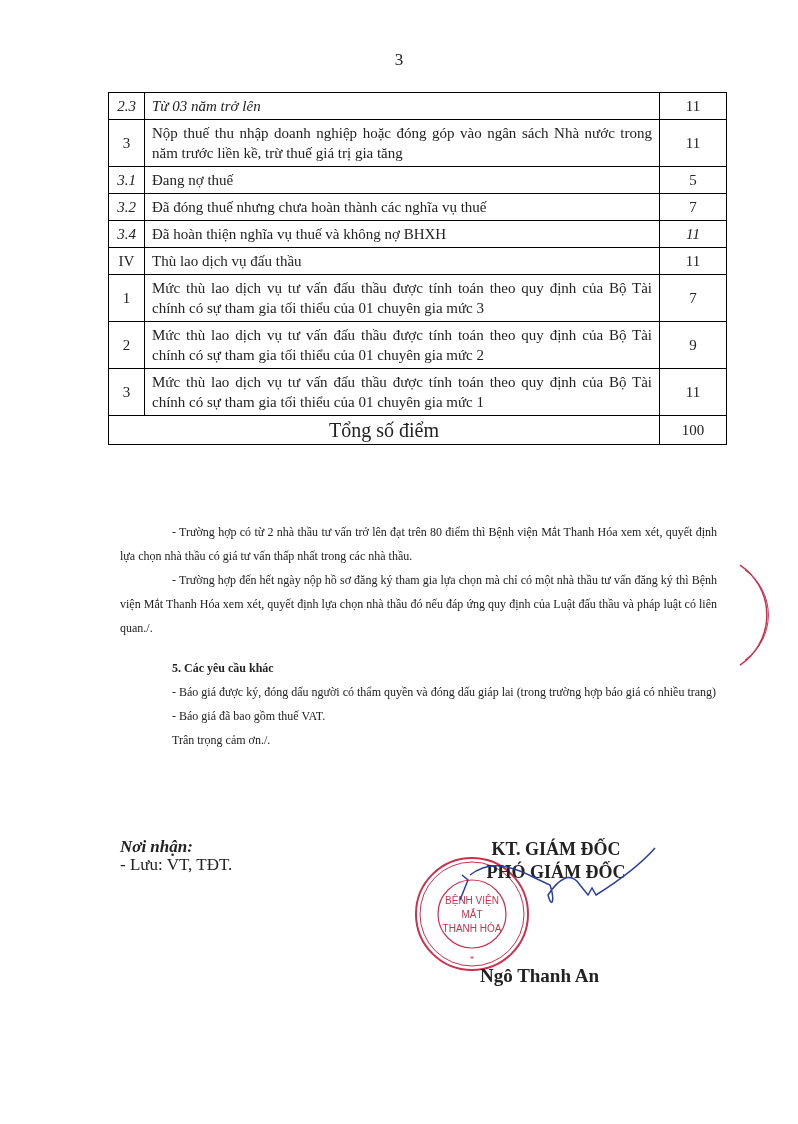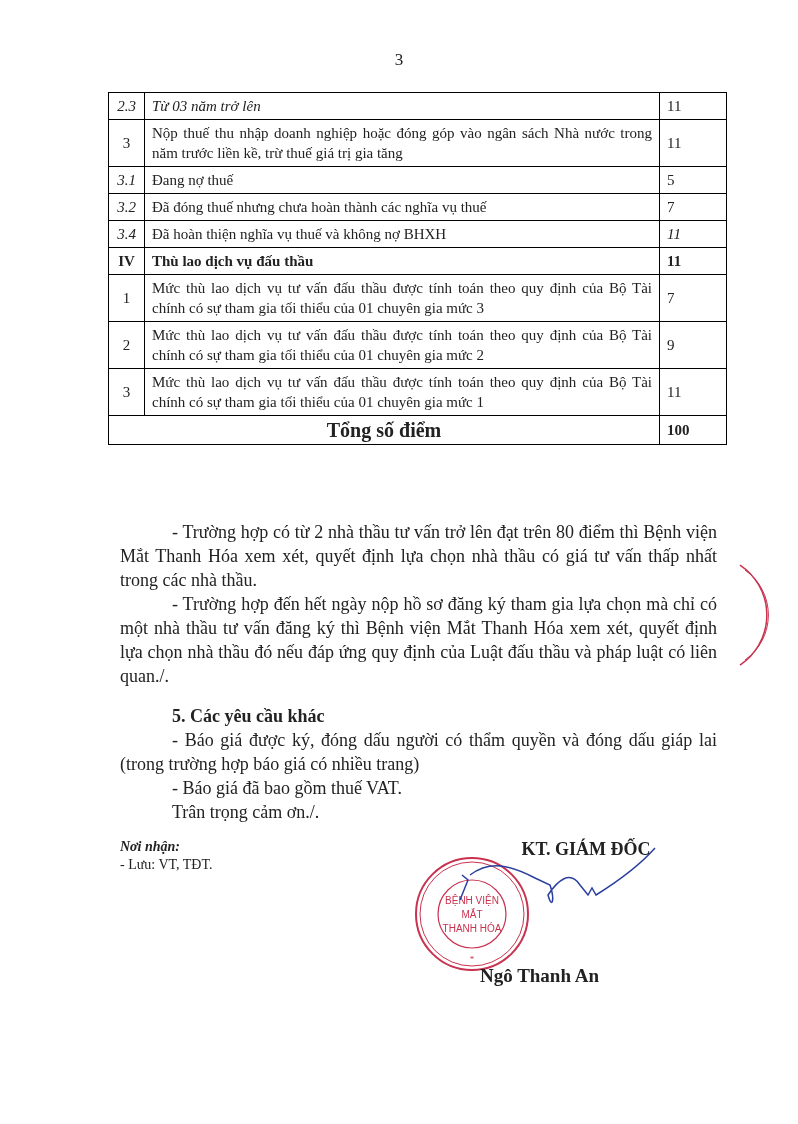--- a/index.html
+++ b/index.html
@@ -1,30 +1,30 @@
 <!DOCTYPE html>
 <html><head>
 <meta charset="utf-8">
 <style>
   html,body{margin:0;padding:0;background:#fff;}
   body{width:798px;height:1124px;position:relative;overflow:hidden;font-family:"Liberation Serif","DejaVu Serif",serif;color:#222;}
   .page-num{position:absolute;top:50px;left:0;width:798px;text-align:center;font-size:17px;}
   table.score{position:absolute;left:108px;top:92px;width:619px;border-collapse:collapse;font-size:15px;}
   table.score td{border:1px solid #000000;padding:3px 7px;vertical-align:middle;line-height:20px;}
   td.no{width:21px;text-align:center;}
-  td.pts{width:52px;}
+  td.pts{width:52px;text-align:center;}
   td.desc{text-align:justify;}
   .it{font-style:italic;}
-  .b{font-weight:bold;}
-  .body-text{position:absolute;left:120px;width:597px;font-size:18px;line-height:24px;text-align:justify;}
+  .b{font-weight:normal;}
+  .body-text{position:absolute;left:120px;width:597px;font-size:12px;line-height:24px;text-align:justify;}
   .indent{text-indent:52px;margin:0;}
   .heading{font-weight:bold;margin:0;text-indent:52px;}
-  .recv{position:absolute;left:120px;top:838px;font-size:14px;line-height:18px;}
+  .recv{position:absolute;left:120px;top:838px;font-size:17px;line-height:18px;}
   .recv .lbl{font-weight:bold;font-style:italic;}
-  .sign{position:absolute;left:466px;top:838px;width:240px;text-align:center;font-weight:bold;font-size:18px;line-height:23px;}
+  .sign{position:absolute;left:436px;top:838px;width:240px;text-align:center;font-weight:bold;font-size:18px;line-height:23px;}
   .signer{position:absolute;left:480px;top:965px;font-weight:bold;font-size:19px;}
   .stamp{position:absolute;left:412px;top:854px;}
   .side-stamp{position:absolute;left:735px;top:560px;}
 </style>
 </head>
 <body>
 
 <div class="page-num">3</div>
 
 <table class="score">
@@ -100,20 +100,21 @@
   <circle cx="60" cy="60" r="52" fill="none" stroke="#c8324f" stroke-width="1"></circle>
   <circle cx="60" cy="60" r="34" fill="none" stroke="#c8324f" stroke-width="1.2"></circle>
   <text x="60" y="50" font-size="10" fill="#c8324f" text-anchor="middle" font-family="Liberation Sans, sans-serif">BỆNH VIỆN</text>
   <text x="60" y="64" font-size="10" fill="#c8324f" text-anchor="middle" font-family="Liberation Sans, sans-serif">MẮT</text>
   <text x="60" y="78" font-size="10" fill="#c8324f" text-anchor="middle" font-family="Liberation Sans, sans-serif">THANH HÓA</text>
   <text x="60" y="108" font-size="9" fill="#c8324f" text-anchor="middle">*</text>
 </svg>
 
 <div class="sign">
   <div>KT. GIÁM ĐỐC</div>
+  <div>PHÓ GIÁM ĐỐC</div>
 </div>
 
 <svg style="position:absolute;left:440px;top:840px" width="230" height="80" viewBox="0 0 230 80">
   <path d="M20 60 L28 40 L22 35 M30 35 C50 20 70 25 95 38 L110 45 C115 60 112 70 108 55 C118 40 130 30 140 45 L148 55 L152 48 L156 55 C180 40 200 25 215 8" fill="none" stroke="#2a3f9e" stroke-width="1.5"></path>
 </svg>
 
 <div class="signer">Ngô Thanh An</div>
 
 <svg class="side-stamp" width="40" height="110" viewBox="0 0 40 110">
   <path d="M5 5 A60 60 0 0 1 5 105" fill="none" stroke="#c8324f" stroke-width="1.5"></path>

